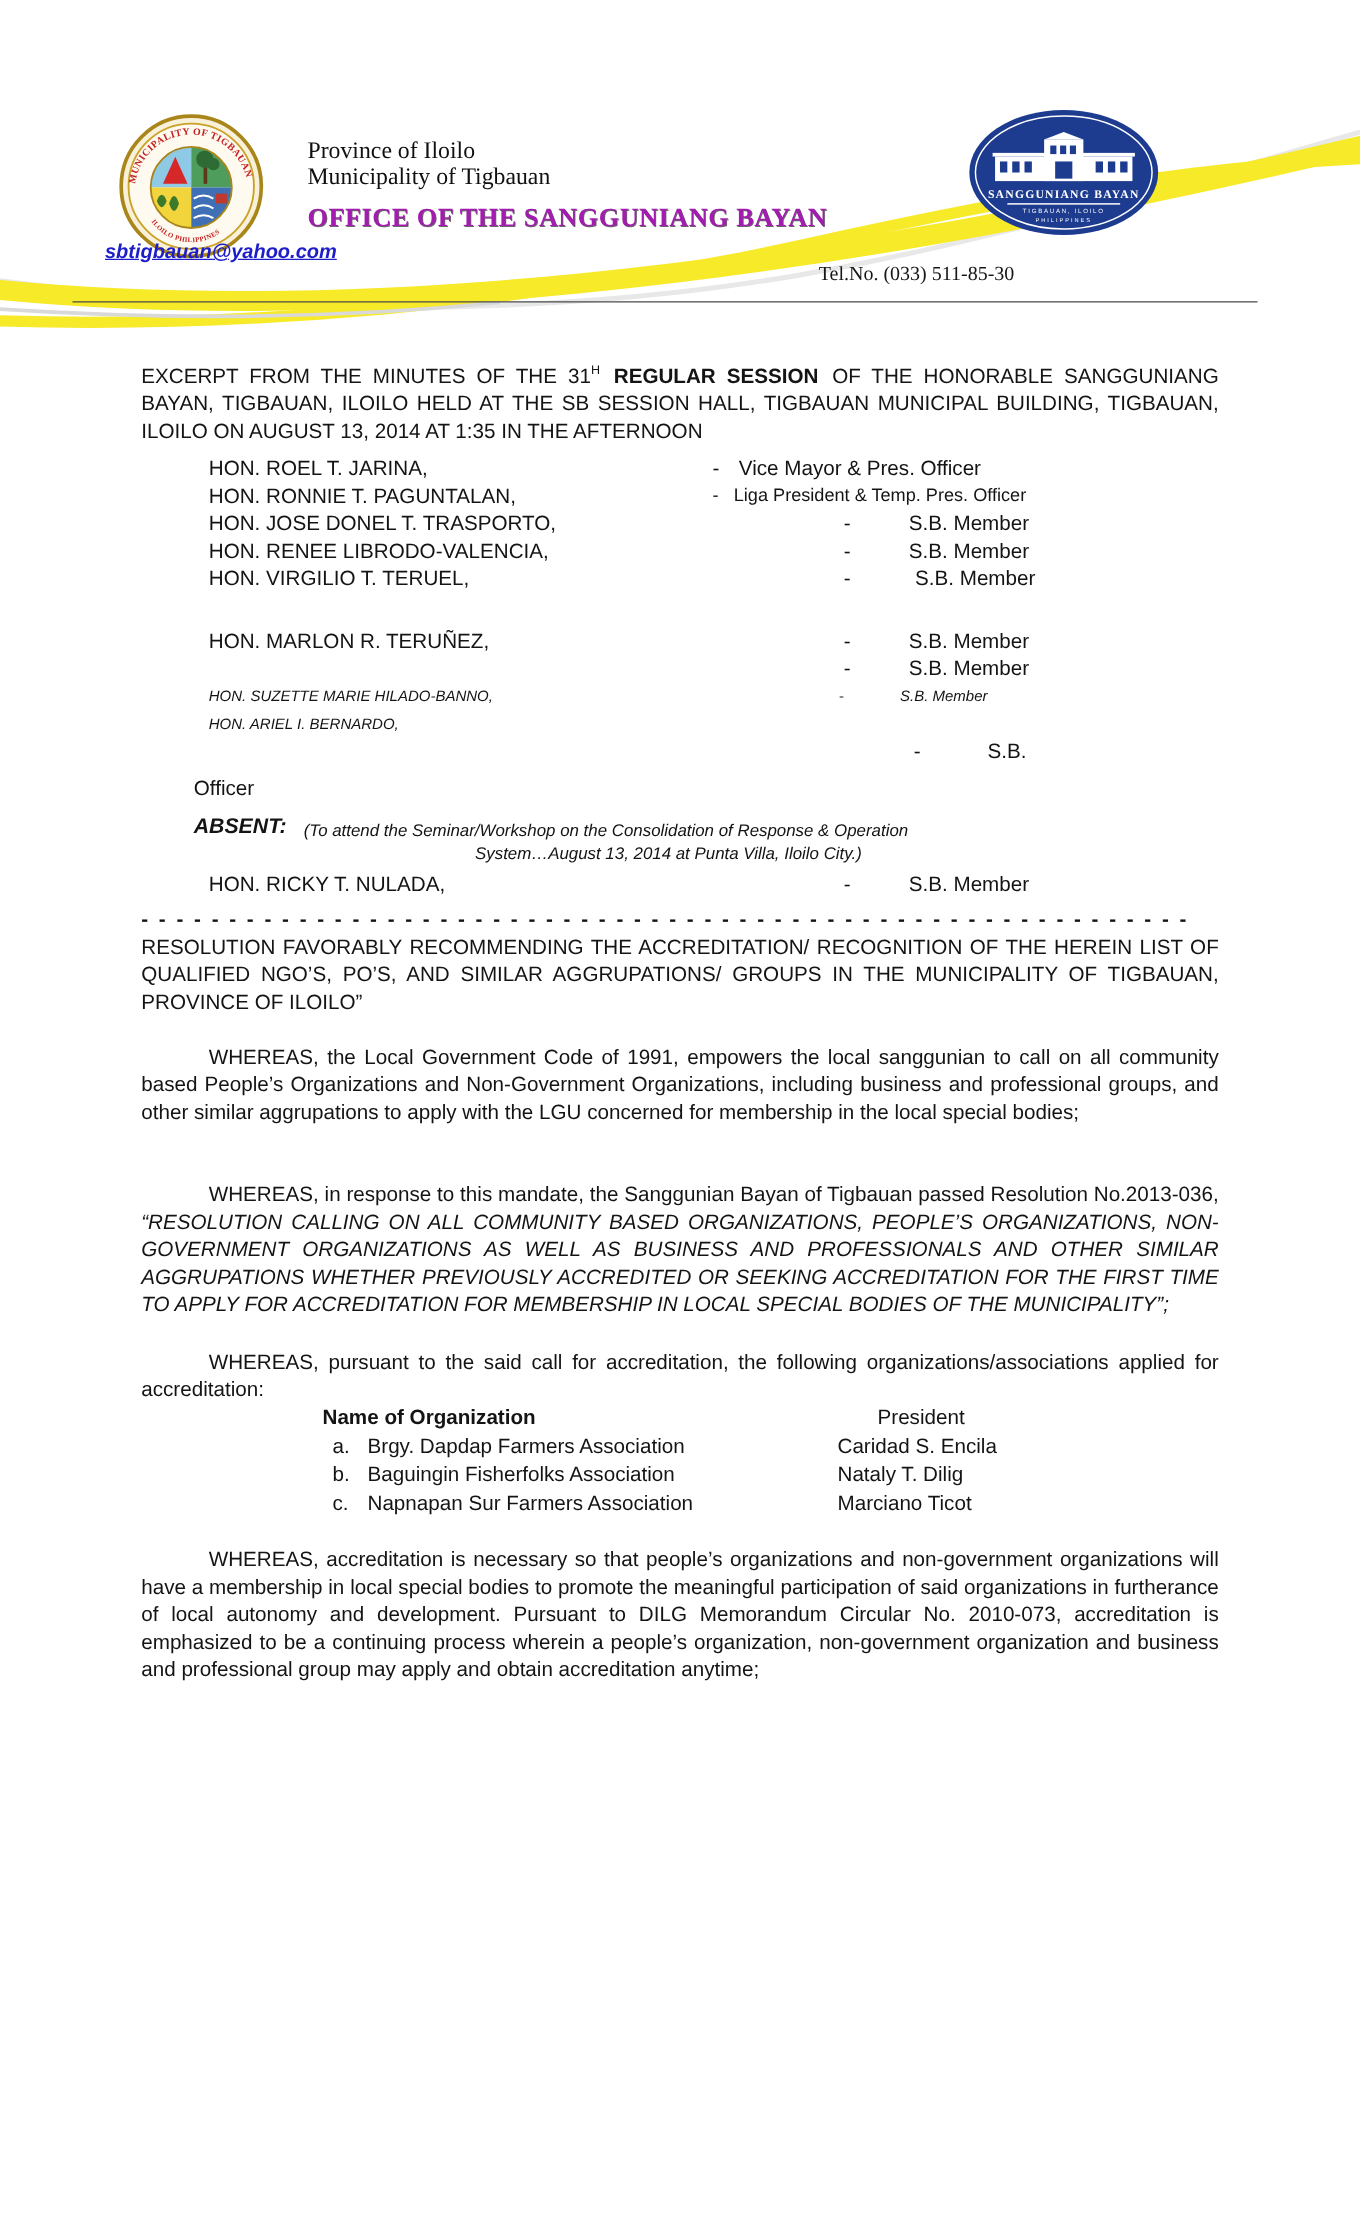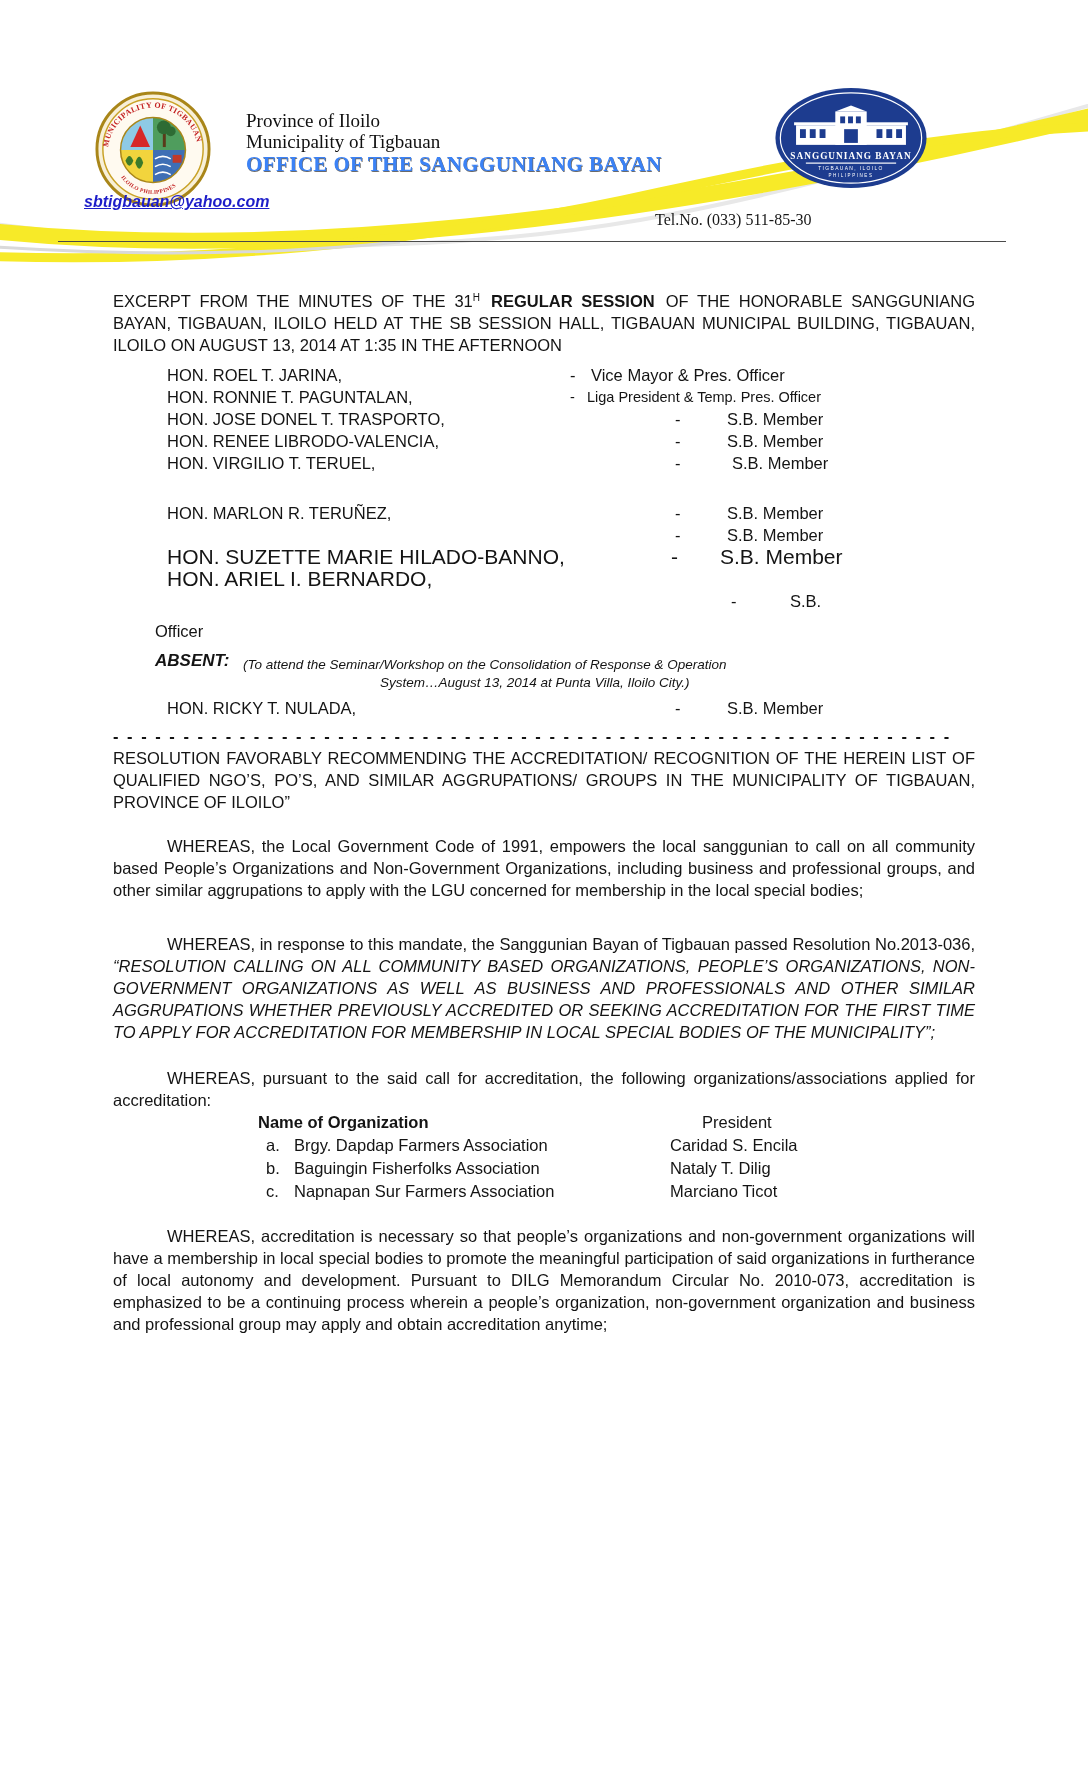--- a/index.html
+++ b/index.html
@@ -6,21 +6,21 @@
   html,body{margin:0;padding:0;background:#ffffff;}
   body{width:1088px;height:1792px;position:relative;font-family:"Liberation Sans",sans-serif;color:#141414;overflow:hidden;}
   .page{position:absolute;inset:0;background:#fff;}
 
   
   .letterhead{position:absolute;left:0;top:0;width:1088px;height:260px;}
   .swoosh{position:absolute;left:0;top:70px;width:1088px;height:210px;z-index:0;}
   .seal{position:absolute;left:92px;top:90px;width:122px;height:118px;z-index:2;}
   .head-text{position:absolute;left:246px;top:110px;z-index:2;font-family:"Liberation Serif",serif;font-size:19px;line-height:21px;color:#101010;}
   .head-text .ln1{word-spacing:5px;}
-  .office-title{margin-top:2px;font-weight:bold;font-size:21px;letter-spacing:0.4px;color:#3b82f6;text-shadow:0.6px 0.6px 0 #6a6a6a;}
+  .office-title{margin-top:12px;font-weight:bold;font-size:21px;letter-spacing:0.4px;color:#a21caf;text-shadow:0.6px 0.6px 0 #6a6a6a;}
   .sb-logo{position:absolute;left:772px;top:86px;width:158px;height:104px;z-index:2;}
   .email{position:absolute;left:84px;top:193px;z-index:3;font-size:16px;font-weight:bold;font-style:italic;color:#1d1dc9;text-decoration:underline;cursor:pointer;}
   .tel{position:absolute;left:655px;top:211px;z-index:3;font-family:"Liberation Serif",serif;font-size:16px;color:#171717;}
   .head-rule{position:absolute;left:58px;top:241px;width:948px;border-top:1.6px solid #4a4a4a;z-index:3;}
 
   
   .content{position:absolute;left:113px;top:290px;width:862px;font-size:16.5px;line-height:22px;z-index:1;}
   .just{text-align:justify;}
   .p-intro .b{font-weight:bold;margin:0 11px;}
   .p-intro sup{font-size:10px;vertical-align:super;line-height:0;}
@@ -31,21 +31,21 @@
   .mrow.first{margin-top:8px;}
   .m-name{position:absolute;left:54px;white-space:nowrap;}
   .m-dash{position:absolute;white-space:nowrap;}
   .m-pos{position:absolute;white-space:nowrap;}
   .near .m-dash,.m-dash.near{left:457px;}
   .near .m-pos,.m-pos.near{left:478px;}
   .far .m-dash,.m-dash.far{left:562px;}
   .far .m-pos,.m-pos.far{left:614px;}
   .mrow.small{font-size:14.5px;}
   .mrow.small .m-pos{left:474px;}
-  .mrow.cond{font-size:21px;}
+  .mrow.cond{font-size:12px;font-style:italic;}
   .mrow.cond .m-dash{left:558px;}
   .mrow.cond .m-pos{left:607px;}
   .gap-row{height:28px;}
   .ovf-dash{left:618px;}
   .ovf-pos{left:677px;}
   .cont-row{margin-top:8px;}
   .cont-row span{position:absolute;left:42px;}
 
   .absent-row{position:relative;height:22px;margin-top:8px;}
   .absent-label{position:absolute;left:42px;}
@@ -53,21 +53,21 @@
   .absent-note2{position:relative;height:21px;}
   .absent-note2 span{position:absolute;left:267px;font-size:13.5px;font-style:italic;white-space:nowrap;}
   .nulada{margin-top:4px;}
 
   .separator{margin-top:6px;font-weight:bold;letter-spacing:2px;white-space:nowrap;overflow:hidden;width:862px;}
 
   .res-number{margin-top:22px;text-align:center;font-weight:bold;font-size:17px;}
   .res-title{margin-top:44px;}
   .whereas{text-indent:54px;}
   .w1{margin-top:22px;}
-  .w2{margin-top:32px;}
+  .w2{margin-top:44px;}
   .w3{margin-top:24px;}
   .w4{margin-top:22px;}
   .it{font-style:italic;}
 
   .org-table{position:relative;}
   .tr{position:relative;height:23px;}
   .th1{position:absolute;left:145px;font-weight:bold;}
   .th2{position:absolute;left:589px;font-weight:normal;}
   .td-letter{position:absolute;left:153px;}
   .td-org{position:absolute;left:181px;}

